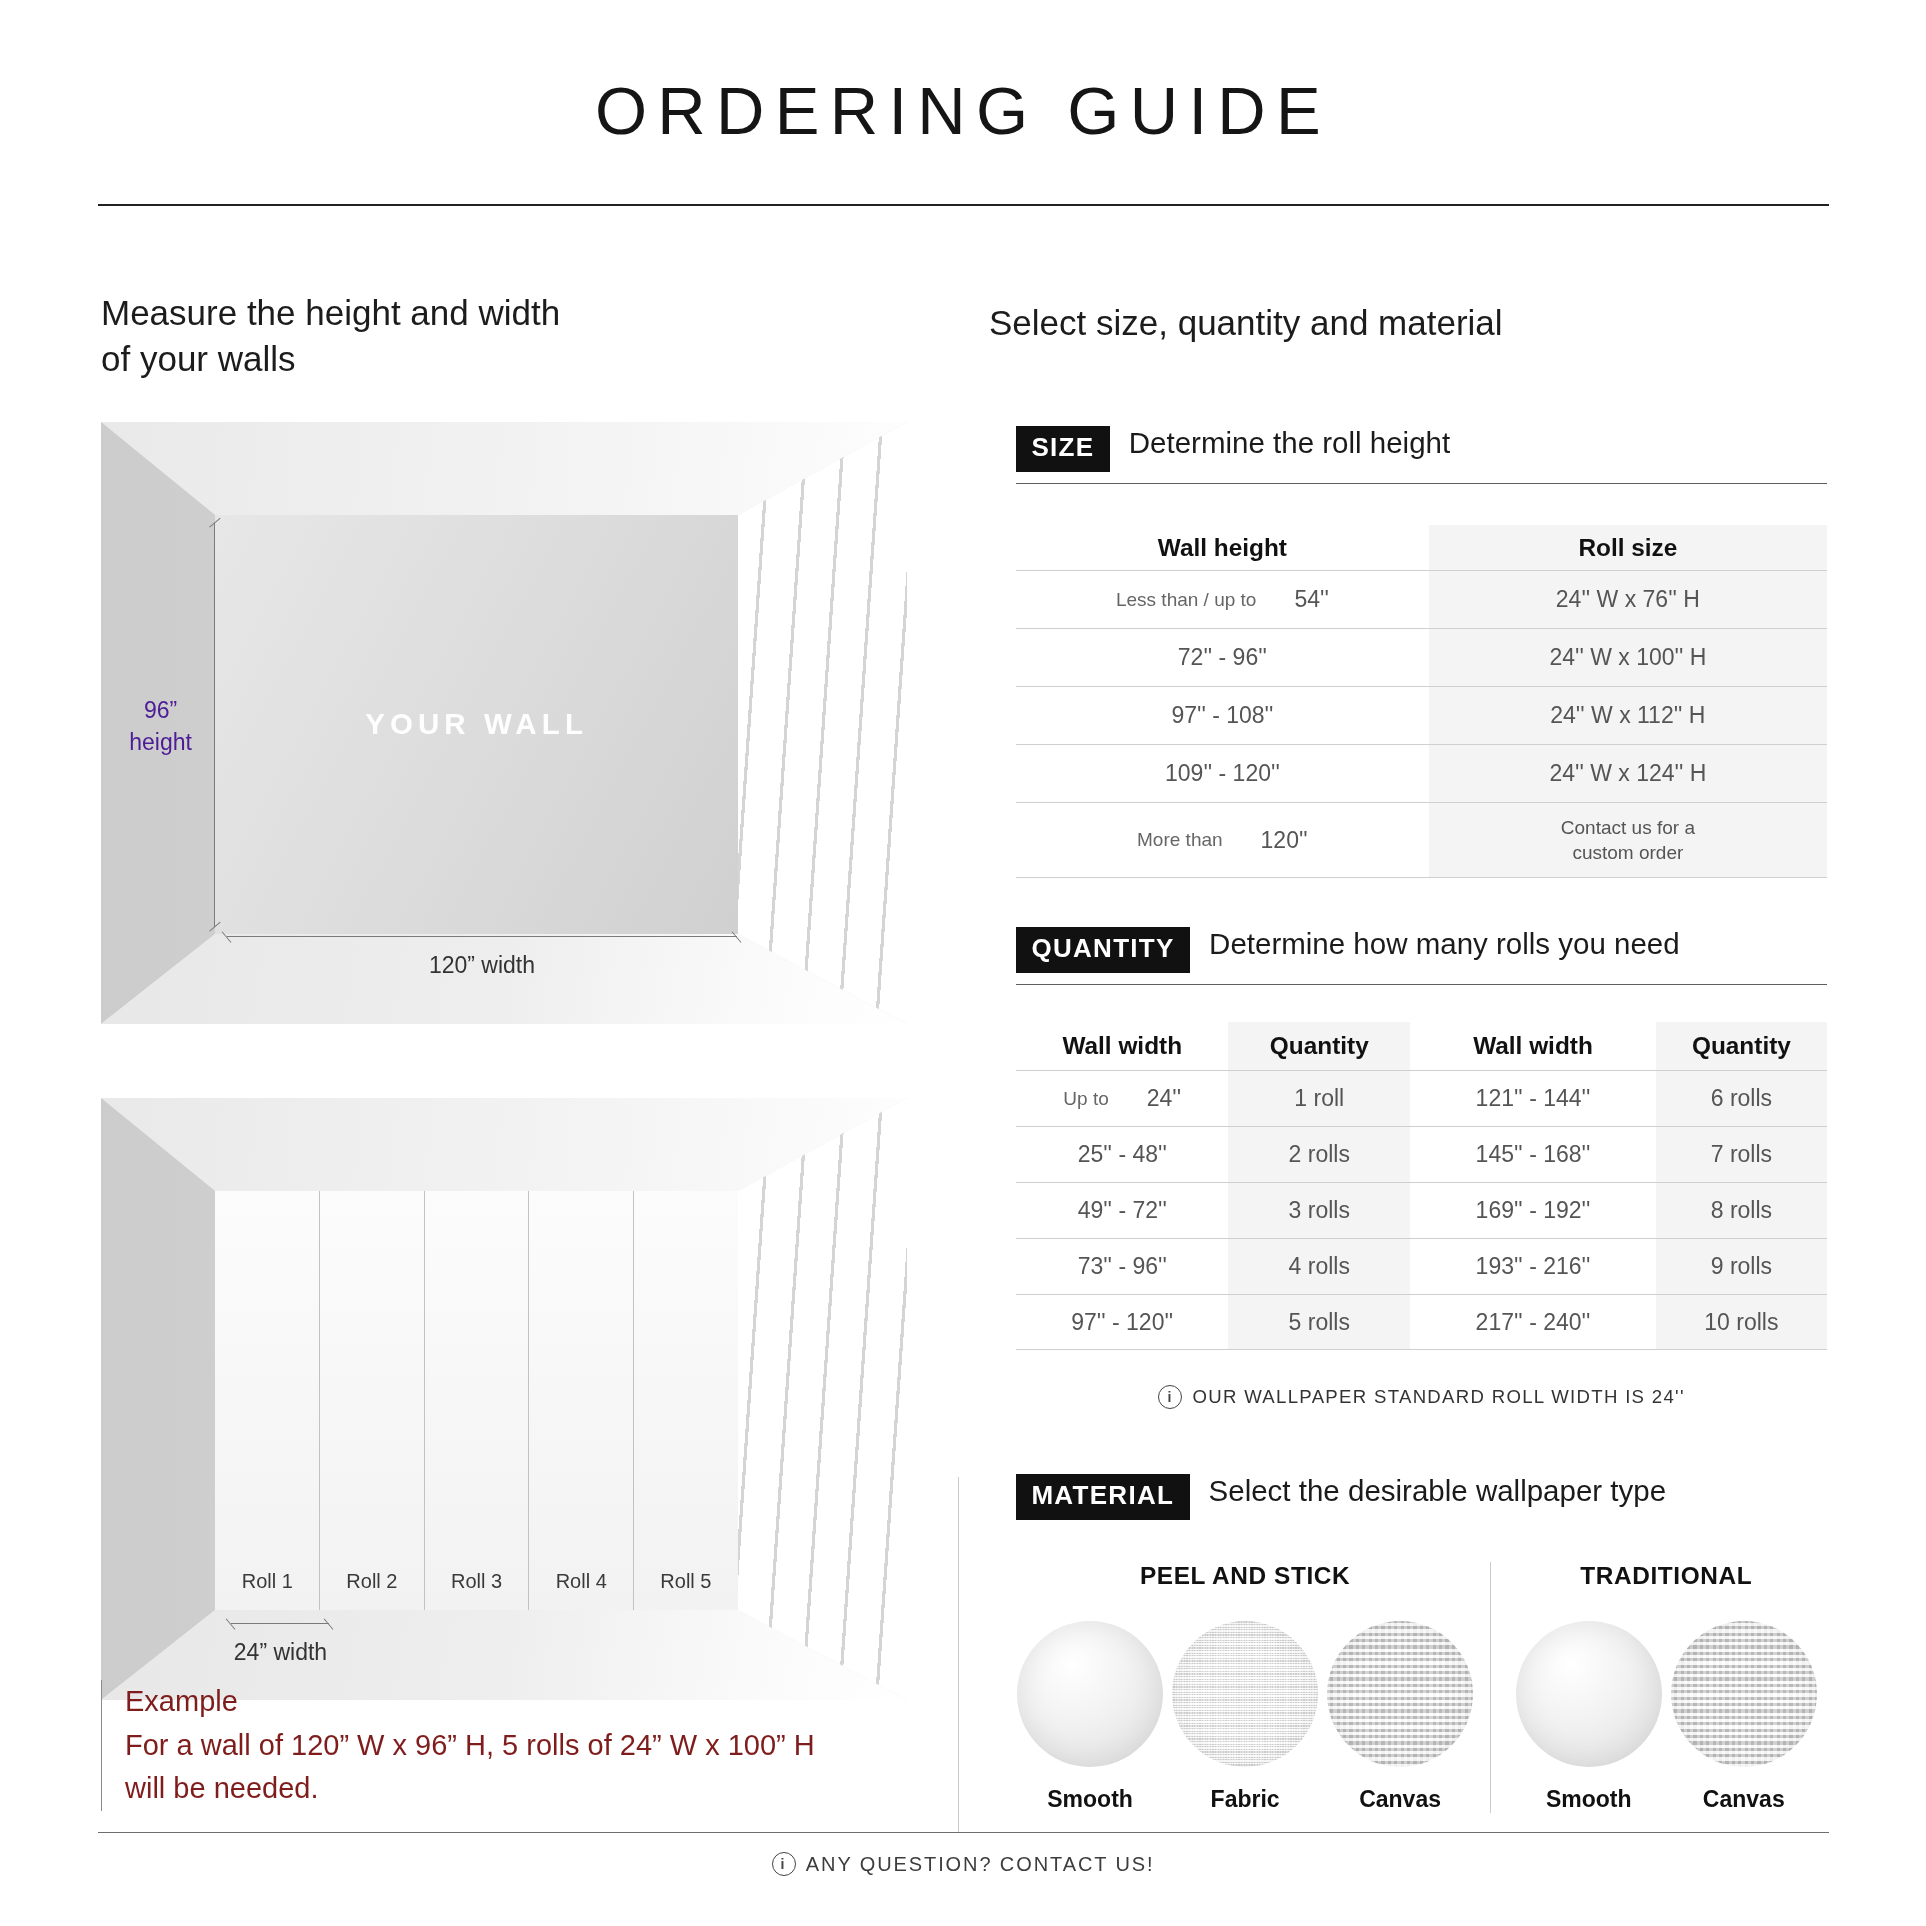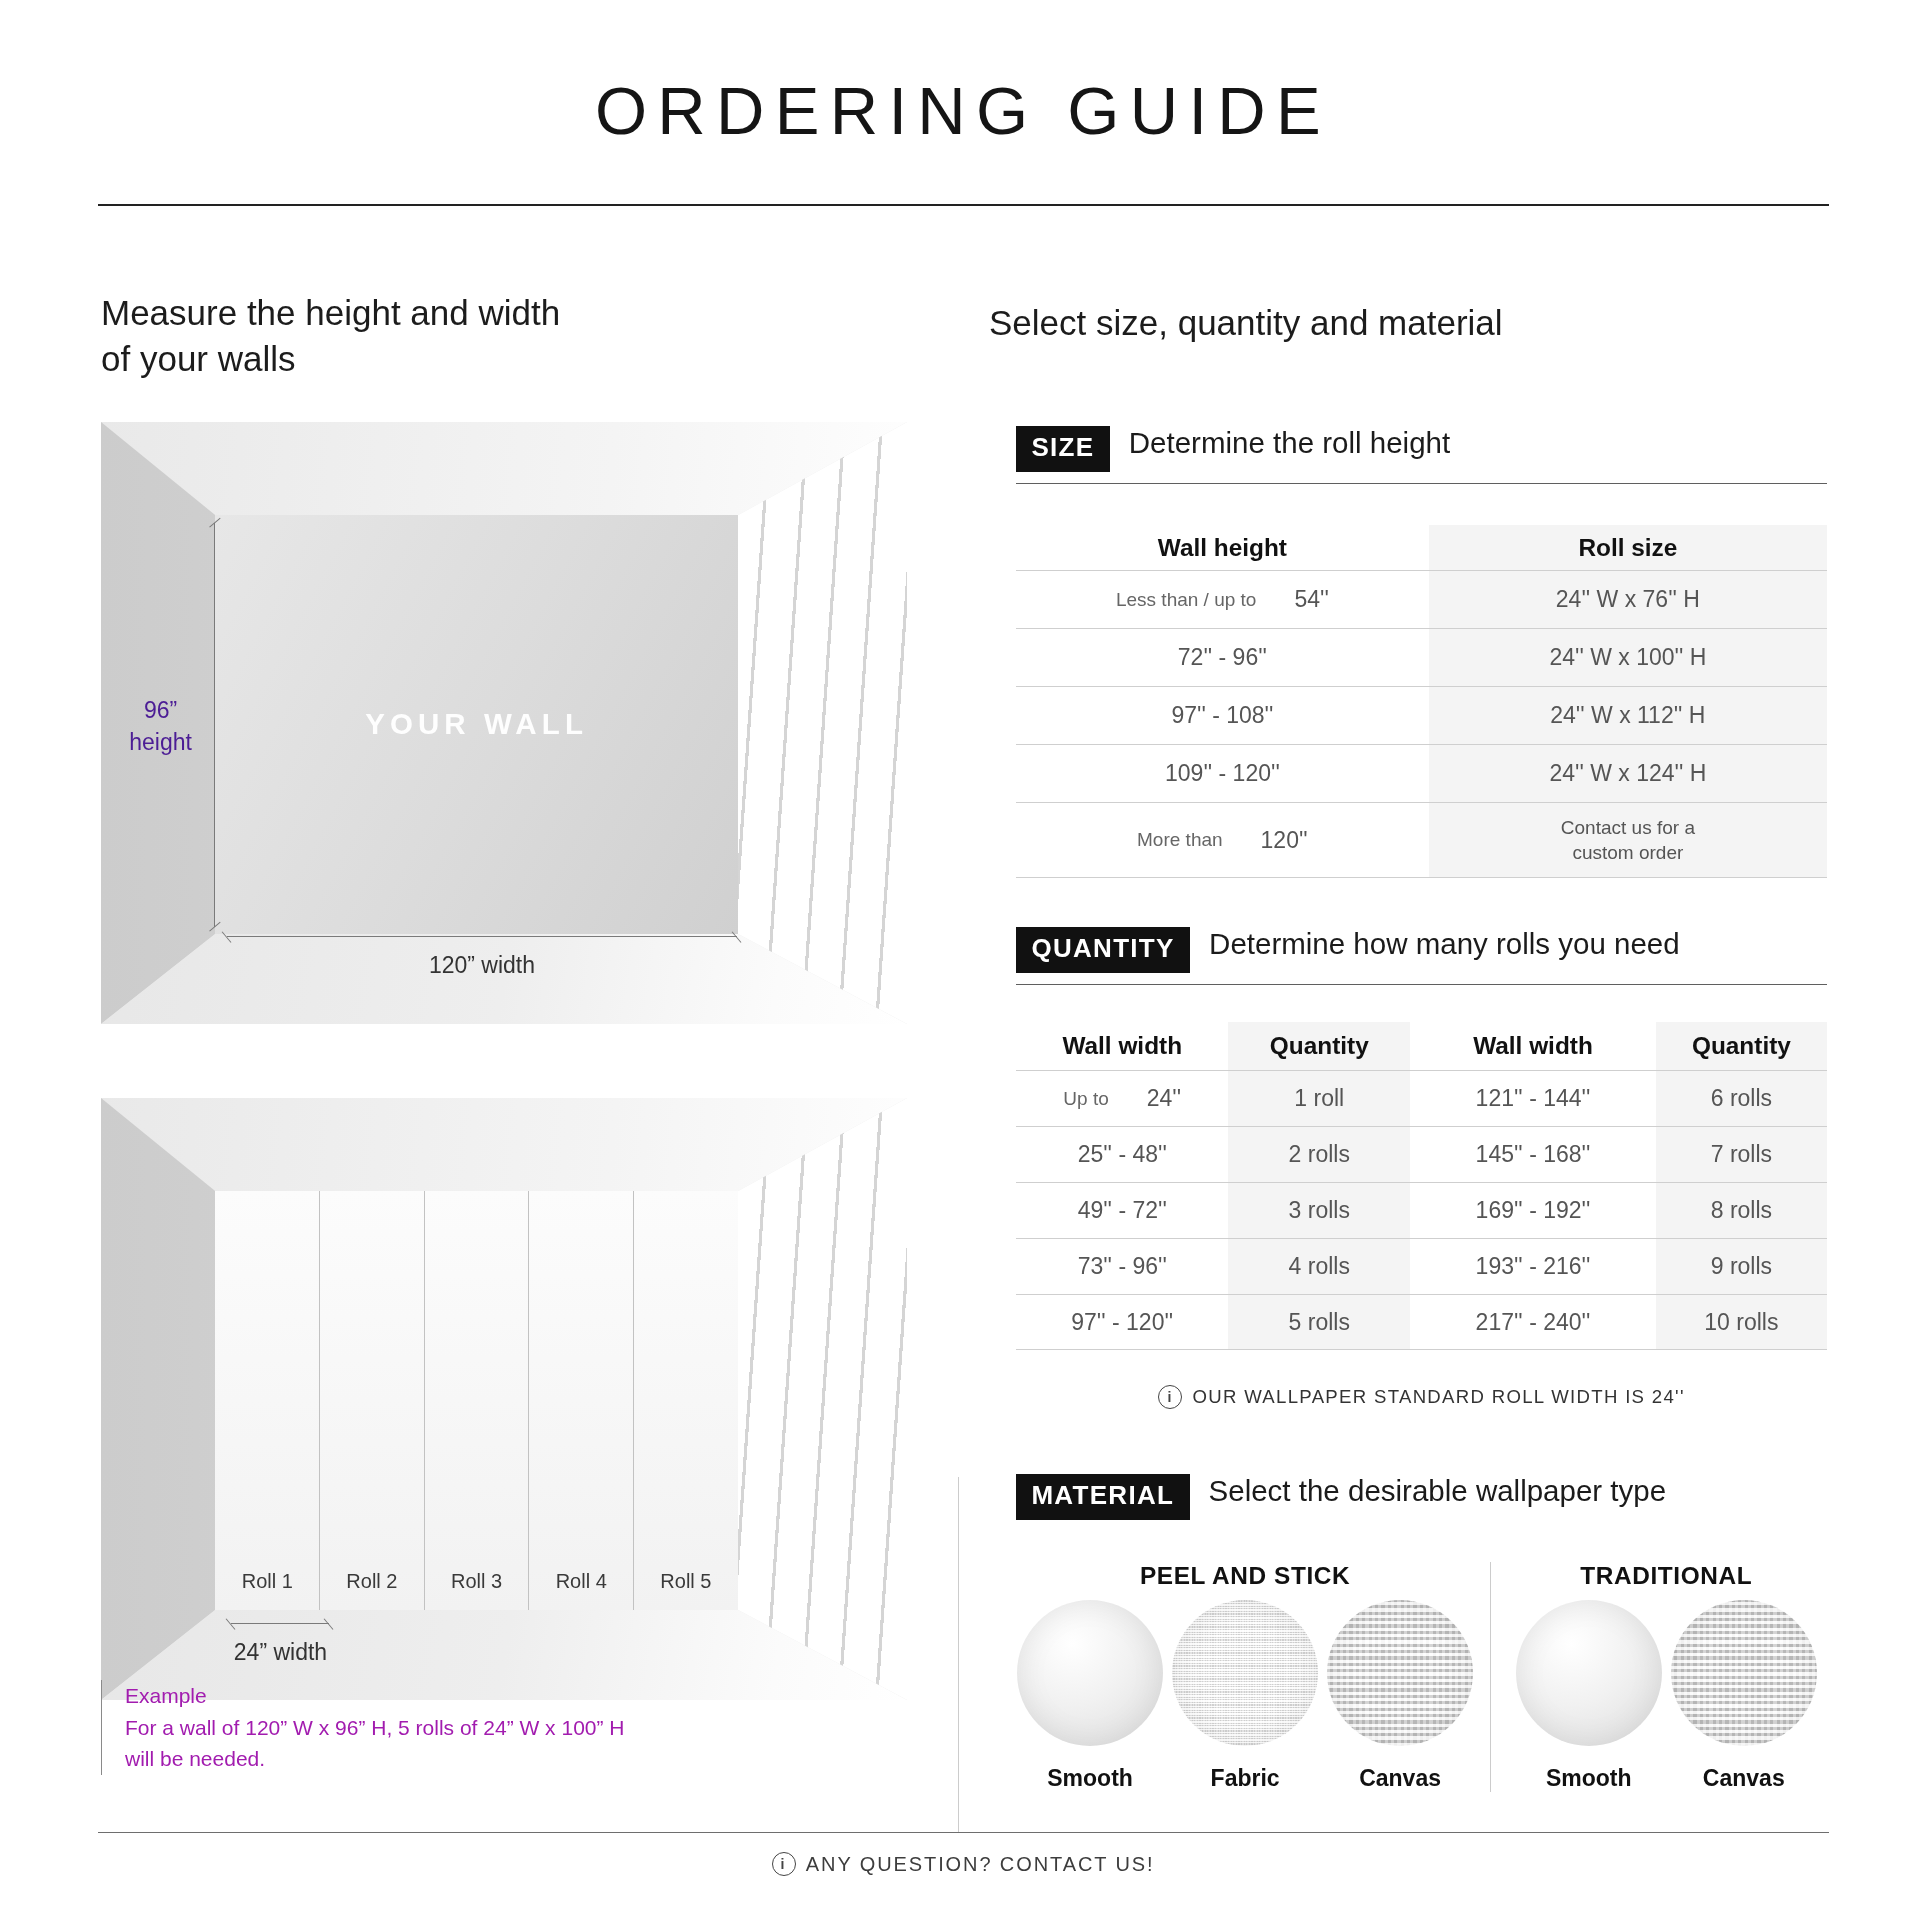--- a/index.html
+++ b/index.html
@@ -58,21 +58,21 @@
 
   
   .panels { position:absolute; left:14.2%; top:15.5%; width:64.8%; height:69.5%; display:flex; }
   .panel { flex:1; position:relative; background:linear-gradient(180deg,#fcfcfc 0%,#f2f2f2 100%);
     border-right:0.6px solid #c2c2c2; }
   .panel:last-child { border-right:none; }
   .roll-label { position:absolute; bottom:16.7px; left:0; width:100%; text-align:center; font-size:20px; color:#3a3a3a; }
 
   
   #example { position:absolute; left:101px; top:1680px; width:835px; border-left:1.9px solid #8a8a8a;
-    padding-left:23px; font-size:21px; line-height:1.5; color:#a21caf; }
+    padding-left:23px; font-size:29px; line-height:1.5; color:#7f1d1d; }
 
   
   section { position:absolute; left:1016px; width:811px; }
   #size-section { top:426px; }
   #quantity-section { top:927px; }
   #material-section { top:1474px; }
 
   .badge-row { display:flex; align-items:flex-start; gap:19px; padding-bottom:11.6px; border-bottom:1.3px solid #5f5f5f; }
   .badge-row.no-line { border-bottom:none; }
   .badge { background:#111111; color:#ffffff; font-size:26px; font-weight:bold; letter-spacing:1.3px;
@@ -97,21 +97,21 @@
 
   .info-icon { flex:0 0 auto; width:22px; height:22px; border:1.3px solid #444; border-radius:50%;
     display:inline-flex; align-items:center; justify-content:center; font-size:14px; font-weight:bold;
     color:#444; font-style:normal; }
 
   
   .groups { display:flex; margin-top:31px; align-items:stretch; }
   .group { display:flex; flex-direction:column; align-items:center; }
   .group-peel { flex:0 0 56.5%; }
   .group-trad { flex:1; }
-  .group-name { font-size:24.4px; font-weight:bold; letter-spacing:0.6px; color:#111; margin-bottom:10px; }
+  .group-name { font-size:24.4px; font-weight:bold; letter-spacing:0.6px; color:#111; margin-bottom:31px; }
   .swatch-row { display:flex; gap:9px; justify-content:center; }
   .swatch { display:flex; flex-direction:column; align-items:center; gap:19px; }
   .circle { width:146px; height:146px; border-radius:50%; box-shadow:inset 0 0 32px rgba(0,0,0,.07); }
   .tex-smooth { background:radial-gradient(circle at 38% 30%, #ffffff 0%, #f1f1f1 45%, #e3e3e3 80%, #dbdbdb 100%); }
   .tex-fabric { background-color:#ededed; background-image:
       repeating-linear-gradient(0deg, rgba(255,255,255,.9) 0 1.3px, rgba(185,185,185,.35) 1.3px 2.6px),
       repeating-linear-gradient(90deg, rgba(255,255,255,.9) 0 1.3px, rgba(190,190,190,.35) 1.3px 2.6px); }
   .tex-canvas { background-color:#e6e6e6; background-image:
       repeating-linear-gradient(0deg, rgba(255,255,255,.85) 0 3.2px, rgba(160,160,160,.42) 3.2px 6.4px),
       repeating-linear-gradient(90deg, rgba(255,255,255,.85) 0 3.2px, rgba(165,165,165,.42) 3.2px 6.4px); }

